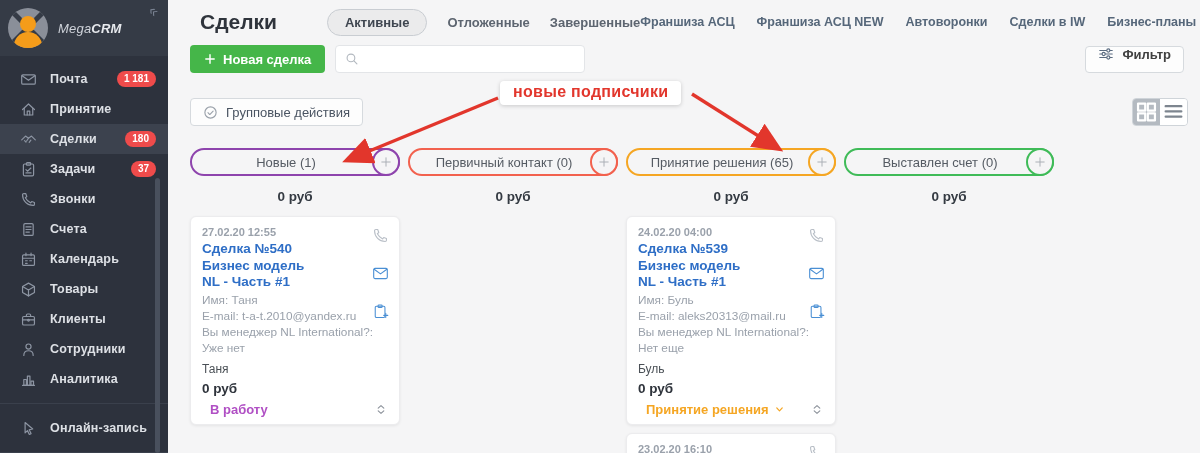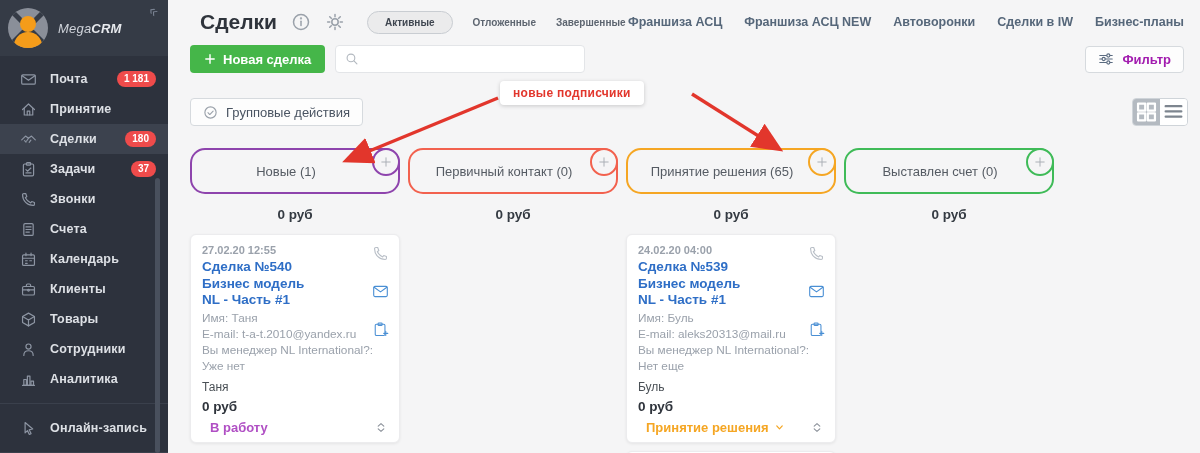--- a/index.html
+++ b/index.html
@@ -27,53 +27,53 @@
   .sb-scroll { position:absolute; right:8px; top:178px; width:5px; height:275px; background:#49505d; border-radius:3px; }
   svg.ic { display:block; width:100%; height:100%; fill:none; stroke:currentColor; stroke-width:1.4; stroke-linecap:round; stroke-linejoin:round; }
 
   
   .main { position:absolute; left:168px; top:0; width:1032px; height:453px; }
 
   .top-row { height:38px; display:flex; align-items:center; padding:6px 16px 0 32px; }
   .page-title { font-size:21px; font-weight:700; color:#2f343c; }
   .hd-ic { width:20px; height:20px; color:#9aa1aa; margin-left:14px; cursor:pointer; }
   .tabs { display:flex; align-items:center; margin-left:22px; gap:20px; }
-  .tab { font-size:10px; font-weight:600; color:#5d6570; cursor:pointer; white-space:nowrap; }
+  .tab { font-size:13px; font-weight:600; color:#5d6570; cursor:pointer; white-space:nowrap; }
   .tab.active { background:#ebebec; border:1px solid #c9cdd2; border-radius:16px; padding:5px 17px; color:#3f4650; }
   .hd-links { display:flex; align-items:center; gap:22px; margin-left:auto; }
   .hd-link { font-size:12.5px; font-weight:600; color:#56677a; cursor:pointer; white-space:nowrap; }
 
   .toolbar-row { height:30px; margin-top:6px; display:flex; align-items:center; padding:0 16px 0 22px; }
   .btn-new { display:flex; align-items:center; gap:7px; background:#45b649; color:#fff; font-size:13px; font-weight:600; border:none; border-radius:4px; height:28px; padding:0 14px; cursor:pointer; }
   .btn-new .plus-ic { width:12px; height:12px; color:#fff; }
   .quick-search { margin-left:10px; width:250px; height:28px; background:#fff; border:1px solid #e3e5e8; border-radius:4px; display:flex; align-items:center; padding:0 9px; }
   .quick-search input { border:none; outline:none; font-size:13px; color:#444; width:100%; margin-left:7px; font-family:inherit; background:transparent; }
   .quick-search input::placeholder { color:#a7adb5; }
   .mag-ic { width:14px; height:14px; color:#b3b9c0; flex:none; }
-  .btn-filter { margin-left:auto; display:flex; align-items:center; gap:8px; background:#fdfdfd; border:1px solid #d6dade; border-radius:4px; height:27px; padding:0 12px; font-size:13px; color:#a21caf; cursor:pointer; font-weight:600;}
+  .btn-filter { margin-left:auto; display:flex; gap:8px; background:#fdfdfd; border:1px solid #d6dade; border-radius:4px; height:27px; padding:0 12px; font-size:13px; color:#404040; cursor:pointer; font-weight:600;}
   .sliders-ic { width:16px; height:14px; color:#5a6b80; }
 
   .actions-row { margin-top:24px; height:28px; display:flex; align-items:center; padding:0 12px 0 22px; }
   .btn-group { display:flex; align-items:center; gap:8px; background:#fdfdfd; border:1px solid #d6dade; border-radius:4px; height:28px; padding:0 12px; font-size:13px; color:#4a5462; cursor:pointer; }
   .check-ic { width:15px; height:15px; color:#9aa1aa; }
   .view-toggle { margin-left:auto; display:flex; border:1px solid #cfd4d9; border-radius:4px; overflow:hidden; }
   .vt-seg { width:27px; height:26px; display:flex; align-items:center; justify-content:center; cursor:pointer; background:#fff; }
   .vt-seg.active { background:#b4bac1; }
   .grid-ic { width:15px; height:15px; color:#fff; }
   .list-ic { width:15px; height:15px; color:#7d858f; }
 
   
   .annotation { position:absolute; left:332px; top:81px; background:#fff; border-radius:4px; padding:2px 13px 4px; box-shadow:0 1px 4px rgba(0,0,0,.18); z-index:6; }
-  .annotation span { color:#e2362c; font-size:12px; font-weight:700; letter-spacing:.3px; }
+  .annotation span { color:#e2362c; font-size:16px; font-weight:700; letter-spacing:.3px; }
   .arrows { position:absolute; left:0; top:0; width:1032px; height:453px; pointer-events:none; z-index:5; }
 
   
   .board { margin-top:22px; padding-left:22px; display:flex; gap:8px; }
   .column { width:210px; flex:none; }
-  .pill { position:relative; height:46px; border:2px solid #888; border-radius:15px; display:flex; align-items:center; justify-content:center; background:transparent; }
+  .pill { position:relative; height:28px; border:2px solid #888; border-radius:15px; display:flex; align-items:center; justify-content:center; background:transparent; }
   .pill-label { font-size:13px; color:#555b63; padding-right:18px; white-space:nowrap; }
   .pill-plus { position:absolute; right:-2px; top:-2px; width:28px; height:28px; border:2px solid #888; border-radius:50%; background:#f5f5f6; display:flex; align-items:center; justify-content:center; cursor:pointer; }
   .pill-plus .plus-ic { width:13px; height:13px; color:#a9aeb5; }
   .col-total { text-align:center; margin-top:13px; font-size:13.5px; font-weight:700; color:#343a42; }
   .cards { margin-top:12px; display:flex; flex-direction:column; gap:8px; }
 
   .card { background:#fff; border:1px solid #ececee; border-radius:6px; box-shadow:0 1px 3px rgba(0,0,0,.07); padding:9px 11px 7px; position:relative; }
   .card-date { font-size:11px; font-weight:600; color:#9aa1ab; }
   .card-title { font-size:13.5px; font-weight:700; color:#2e6ec6; line-height:16.5px; margin-top:3px; max-width:106px; cursor:pointer; }
   .card-fields { margin-top:1px; }
@@ -176,36 +176,36 @@
             <rect x="3" y="4.5" width="14" height="12.5" rx="1.5"></rect>
             <path d="M3 8.5 h14 M7 2.5 v3 M13 2.5 v3 M6.5 11.5 h2 M11.5 11.5 h2 M6.5 14.5 h2"></path>
           </svg>
         </span>
       <span class="sb-label">Календарь</span>
     </div>
 
     <div class="sb-item">
       <span class="sb-ic">
           <svg class="ic" viewBox="0 0 20 20">
+            <path d="M10 2.5 L17 6.5 V13.5 L10 17.5 L3 13.5 V6.5 Z"></path>
+            <path d="M3 6.5 L10 10.5 L17 6.5 M10 10.5 V17.5"></path>
+          </svg>
+        </span>
+      <span class="sb-label">Товары</span>
+    </div>
+
+    <div class="sb-item">
+      <span class="sb-ic">
+          <svg class="ic" viewBox="0 0 20 20">
             <rect x="3" y="6.5" width="14" height="10" rx="1.5"></rect>
             <path d="M7.5 6.5 V5 C7.5 4.2 8.2 3.5 9 3.5 h2 C11.8 3.5 12.5 4.2 12.5 5 v1.5 M3 10.5 h14"></path>
             <circle cx="10" cy="10.8" r="1"></circle>
           </svg>
         </span>
       <span class="sb-label">Клиенты</span>
-    </div>
-
-    <div class="sb-item">
-      <span class="sb-ic">
-          <svg class="ic" viewBox="0 0 20 20">
-            <path d="M10 2.5 L17 6.5 V13.5 L10 17.5 L3 13.5 V6.5 Z"></path>
-            <path d="M3 6.5 L10 10.5 L17 6.5 M10 10.5 V17.5"></path>
-          </svg>
-        </span>
-      <span class="sb-label">Товары</span>
     </div>
 
     <div class="sb-item">
       <span class="sb-ic">
           <svg class="ic" viewBox="0 0 20 20">
             <circle cx="10" cy="6.5" r="3"></circle>
             <path d="M4.5 17 C4.5 13.5 7 11.5 10 11.5 C13 11.5 15.5 13.5 15.5 17"></path>
           </svg>
         </span>
       <span class="sb-label">Сотрудники</span>

